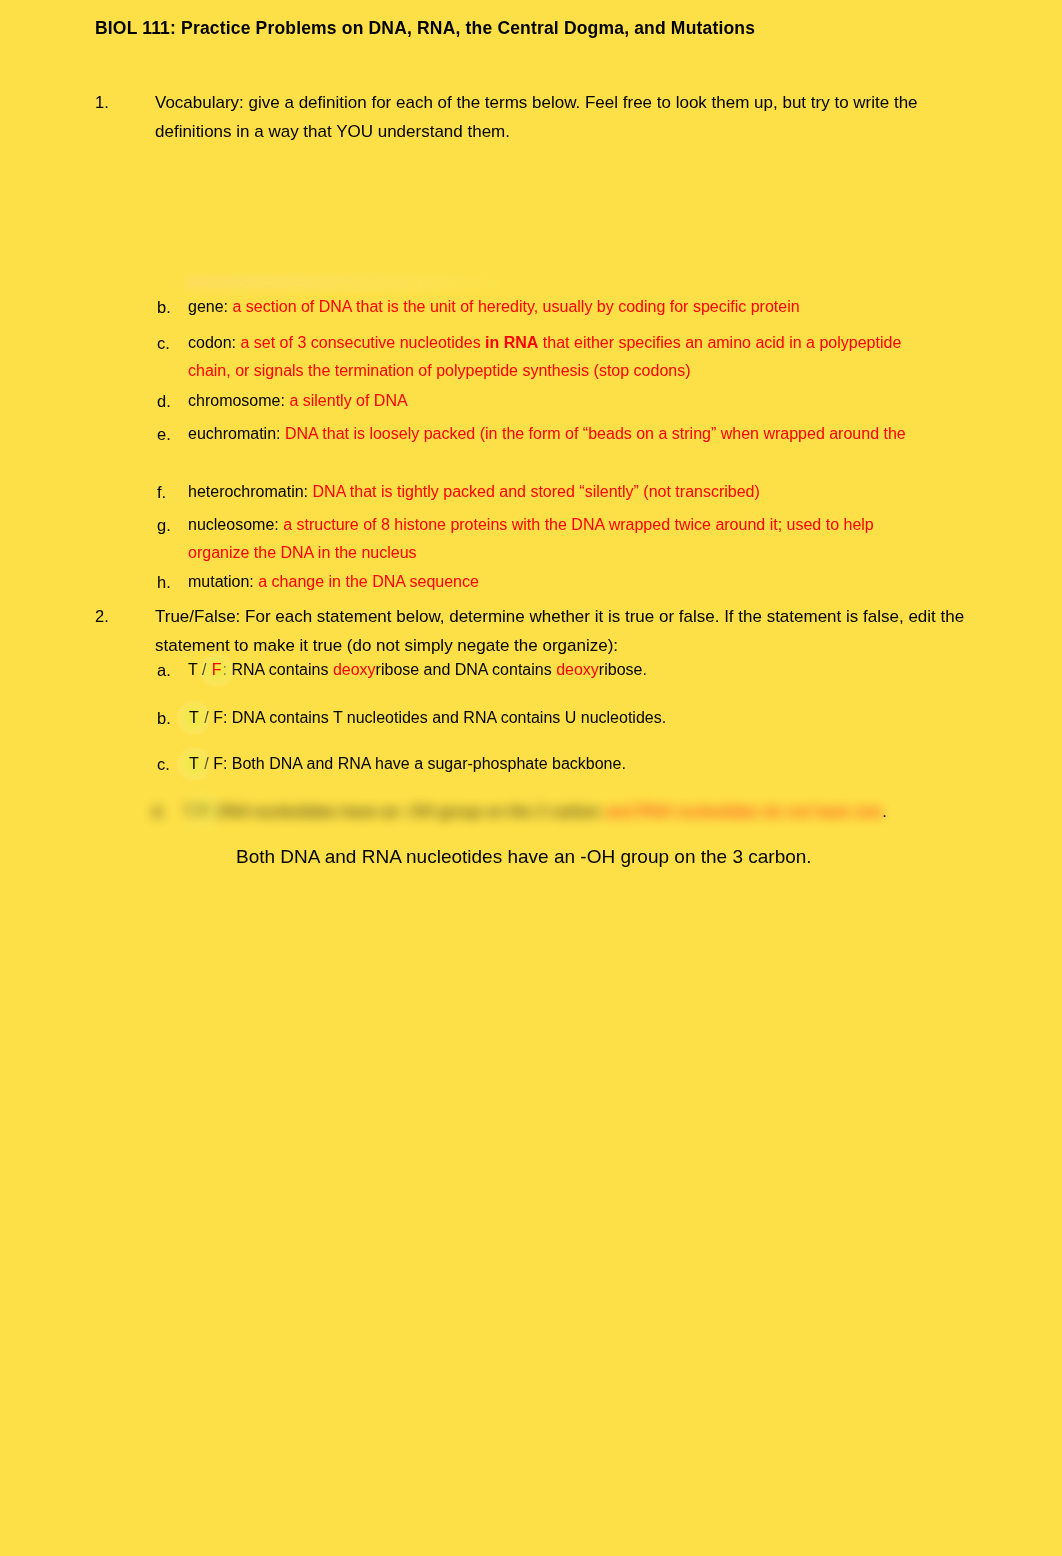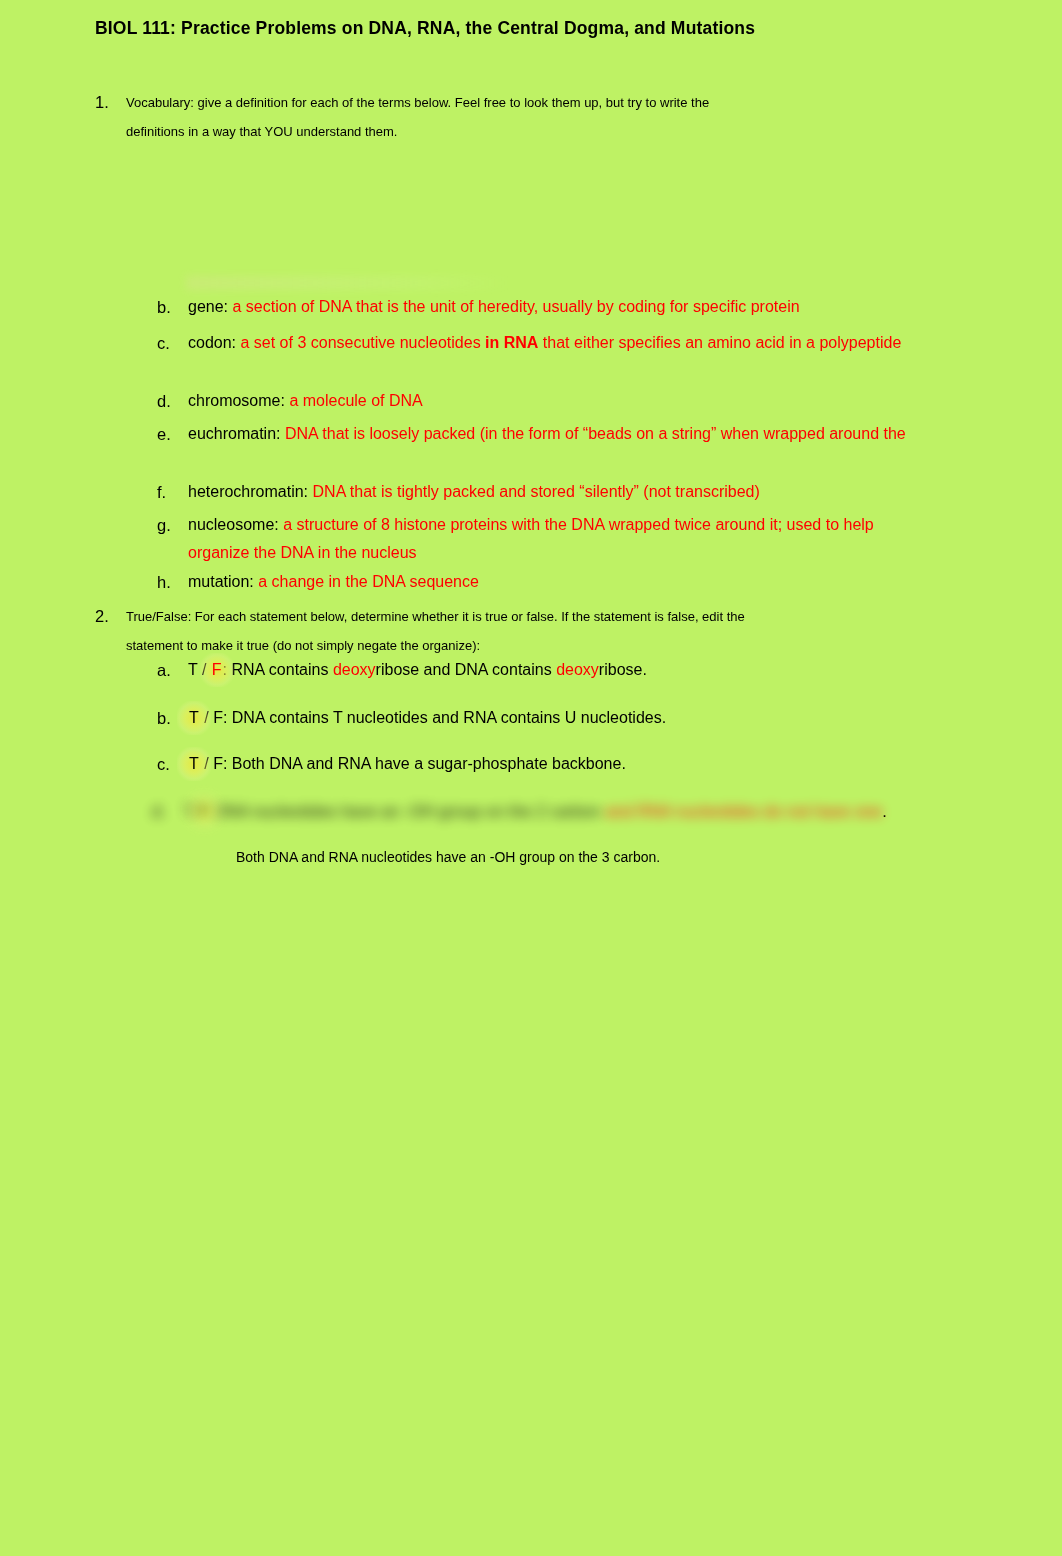--- a/index.html
+++ b/index.html
@@ -12,21 +12,21 @@
     height: 1556px;
     position: relative;
     font-family: "Liberation Sans", sans-serif;
     color: #000000;
     -webkit-font-smoothing: antialiased;
   }
 
   .page {
     position: absolute;
     inset: 0;
-    background: #bef264;
+    background: #fde047;
     overflow: hidden;
   }
 
   
   .doc-title {
     position: absolute;
     left: 95px;
     top: 18px;
     font-size: 17.5px;
     font-weight: bold;
@@ -40,22 +40,23 @@
     display: flex;
     align-items: flex-start;
   }
   .q-marker {
     width: 31px;
     flex: 0 0 31px;
     font-size: 16.5px;
     line-height: 29px;
   }
   .q-body {
-    font-size: 13px;
+    font-size: 17px;
     line-height: 29px;
+    margin-left: 29px;
   }
 
   
   .sub-item {
     position: absolute;
     display: flex;
     align-items: flex-start;
   }
   .sub-marker {
     width: 31px;
@@ -129,21 +130,21 @@
     filter: blur(6px);
     opacity: 0.85;
   }
   .blurred-item .blur-marker { width: 31px; flex: 0 0 31px; }
   .blurred-item .sharp-period { filter: none; opacity: 1; }
 
   .closing-note {
     position: absolute;
     left: 236px;
     top: 843px;
-    font-size: 14px;
+    font-size: 19px;
     line-height: 28px;
     white-space: nowrap;
   }
 </style>
 </head>
 <body>
 
 <div class="page">
 
   <div class="doc-title">BIOL 111: Practice Problems on DNA, RNA, the Central Dogma, and Mutations</div>
@@ -161,28 +162,28 @@
   <div class="sub-item" style="left:157px; top:293px;">
     <div class="sub-marker">b.</div>
     <div class="sub-body">
       <span>gene: </span><span class="red">a section of DNA that is the unit of heredity, usually by coding for specific protein</span>
     </div>
   </div>
 
   <div class="sub-item" style="left:157px; top:329px;">
     <div class="sub-marker">c.</div>
     <div class="sub-body">
-      <span>codon: </span><span class="red">a set of 3 consecutive nucleotides </span><span class="red-bold">in RNA</span><span class="red"> that either specifies an amino acid in a polypeptide</span><br>
+      <span>codon: </span><span class="red">a set of 3 consecutive nucleotides </span><span class="red-bold">in RNA</span><span class="red"> that either specifies an amino acid in a polypeptide</span><br><span class="red">chain, or signals the termination of polypeptide synthesis (stop codons)</span>
     </div>
   </div>
 
   <div class="sub-item" style="left:157px; top:387px;">
     <div class="sub-marker">d.</div>
     <div class="sub-body">
-      <span>chromosome: </span><span class="red">a molecule of DNA</span>
+      <span>chromosome: </span><span class="red">a silently of DNA</span>
     </div>
   </div>
 
   <div class="sub-item" style="left:157px; top:420px;">
     <div class="sub-marker">e.</div>
     <div class="sub-body">
       <span>euchromatin: </span><span class="red">DNA that is loosely packed (in the form of “beads on a string” when wrapped around the</span><br>
     </div>
   </div>
 

